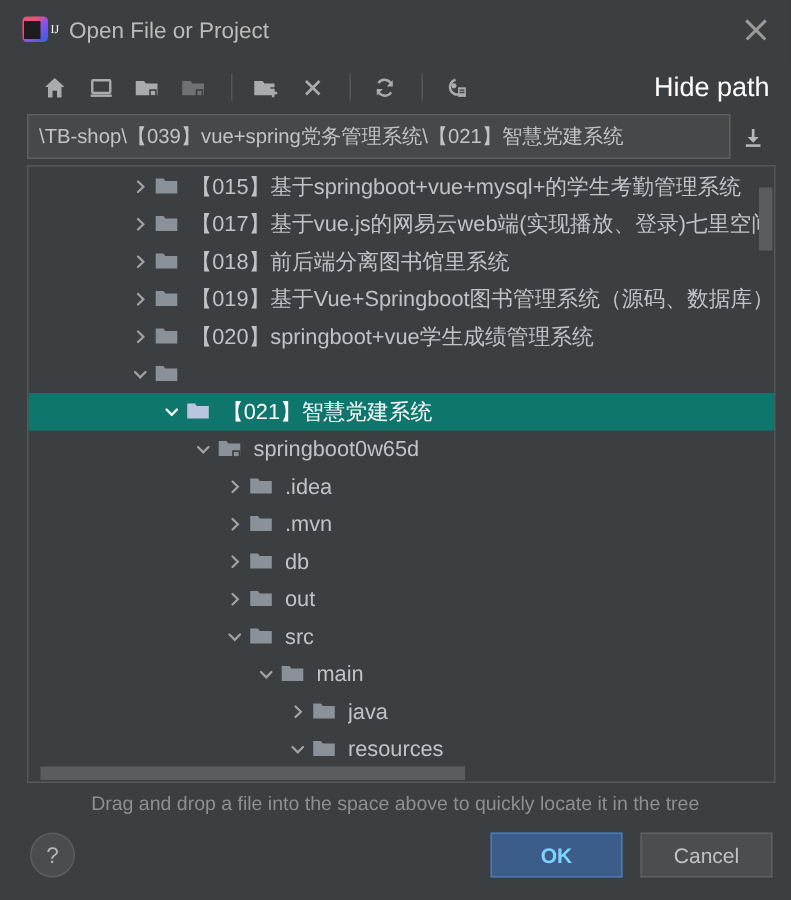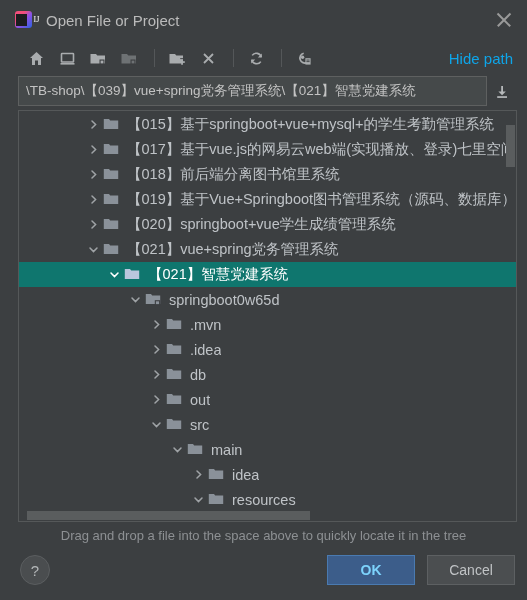--- a/index.html
+++ b/index.html
@@ -88,22 +88,22 @@
   }
   .tb-btn svg { display: block; }
   .tb-sep {
     width: 1px; height: 18px;
     background: #545759;
     margin: 0 8px;
     flex: 0 0 1px;
   }
   #hide-path {
     margin-left: auto;
-    color: #0ea5e9;
-    font-size: 15px;
+    color: #ffffff;
+    font-size: 18px;
     cursor: pointer;
     white-space: nowrap;
   }
 
   
   #pathrow {
     flex: 0 0 30px;
     display: flex;
     align-items: stretch;
     padding: 0 10px 0 18px;
@@ -432,21 +432,20 @@
           <span class="arrow">
             <svg width="11" height="11" viewBox="0 0 11 11">
               <path d="M2 4 L5.5 7.6 L9 4" stroke="#9fa3a6" stroke-width="1.5" fill="none" stroke-linecap="round"></path>
             </svg>
           </span>
           <span class="folder">
             <svg width="18" height="15" viewBox="0 0 18 15">
               <path d="M0.8 2 L6 2 L7.2 3.6 L15.2 3.6 L15.2 12 L0.8 12 Z" fill="#8a9199"></path>
             </svg>
           </span>
-          <span class="row-label">【021】vue+spring党务管理系统</span>
         </div>
         <div class="tree-row selected" style="padding-left: 86px;">
           <span class="arrow">
             <svg width="11" height="11" viewBox="0 0 11 11">
               <path d="M2 4 L5.5 7.6 L9 4" stroke="#ffffff" stroke-width="1.5" fill="none" stroke-linecap="round"></path>
             </svg>
           </span>
           <span class="folder">
             <svg width="18" height="15" viewBox="0 0 18 15">
               <path d="M0.8 2 L6 2 L7.2 3.6 L15.2 3.6 L15.2 12 L0.8 12 Z" fill="#b9c6dd"></path>
@@ -473,64 +472,64 @@
           <span class="arrow">
             <svg width="11" height="11" viewBox="0 0 11 11">
               <path d="M4 2 L7.6 5.5 L4 9" stroke="#9fa3a6" stroke-width="1.5" fill="none" stroke-linecap="round"></path>
             </svg>
           </span>
           <span class="folder">
             <svg width="18" height="15" viewBox="0 0 18 15">
               <path d="M0.8 2 L6 2 L7.2 3.6 L15.2 3.6 L15.2 12 L0.8 12 Z" fill="#8a9199"></path>
             </svg>
           </span>
+          <span class="row-label">.idea</span>
+        </div>
+        <div class="tree-row" style="padding-left: 128px;">
+          <span class="arrow">
+            <svg width="11" height="11" viewBox="0 0 11 11">
+              <path d="M4 2 L7.6 5.5 L4 9" stroke="#9fa3a6" stroke-width="1.5" fill="none" stroke-linecap="round"></path>
+            </svg>
+          </span>
+          <span class="folder">
+            <svg width="18" height="15" viewBox="0 0 18 15">
+              <path d="M0.8 2 L6 2 L7.2 3.6 L15.2 3.6 L15.2 12 L0.8 12 Z" fill="#8a9199"></path>
+            </svg>
+          </span>
           <span class="row-label">.mvn</span>
         </div>
         <div class="tree-row" style="padding-left: 128px;">
           <span class="arrow">
             <svg width="11" height="11" viewBox="0 0 11 11">
               <path d="M4 2 L7.6 5.5 L4 9" stroke="#9fa3a6" stroke-width="1.5" fill="none" stroke-linecap="round"></path>
             </svg>
           </span>
           <span class="folder">
             <svg width="18" height="15" viewBox="0 0 18 15">
               <path d="M0.8 2 L6 2 L7.2 3.6 L15.2 3.6 L15.2 12 L0.8 12 Z" fill="#8a9199"></path>
             </svg>
           </span>
-          <span class="row-label">.idea</span>
+          <span class="row-label">db</span>
         </div>
         <div class="tree-row" style="padding-left: 128px;">
           <span class="arrow">
             <svg width="11" height="11" viewBox="0 0 11 11">
               <path d="M4 2 L7.6 5.5 L4 9" stroke="#9fa3a6" stroke-width="1.5" fill="none" stroke-linecap="round"></path>
             </svg>
           </span>
           <span class="folder">
             <svg width="18" height="15" viewBox="0 0 18 15">
               <path d="M0.8 2 L6 2 L7.2 3.6 L15.2 3.6 L15.2 12 L0.8 12 Z" fill="#8a9199"></path>
             </svg>
           </span>
-          <span class="row-label">db</span>
+          <span class="row-label">out</span>
         </div>
         <div class="tree-row" style="padding-left: 128px;">
           <span class="arrow">
             <svg width="11" height="11" viewBox="0 0 11 11">
-              <path d="M4 2 L7.6 5.5 L4 9" stroke="#9fa3a6" stroke-width="1.5" fill="none" stroke-linecap="round"></path>
-            </svg>
-          </span>
-          <span class="folder">
-            <svg width="18" height="15" viewBox="0 0 18 15">
-              <path d="M0.8 2 L6 2 L7.2 3.6 L15.2 3.6 L15.2 12 L0.8 12 Z" fill="#8a9199"></path>
-            </svg>
-          </span>
-          <span class="row-label">out</span>
-        </div>
-        <div class="tree-row" style="padding-left: 128px;">
-          <span class="arrow">
-            <svg width="11" height="11" viewBox="0 0 11 11">
               <path d="M2 4 L5.5 7.6 L9 4" stroke="#9fa3a6" stroke-width="1.5" fill="none" stroke-linecap="round"></path>
             </svg>
           </span>
           <span class="folder">
             <svg width="18" height="15" viewBox="0 0 18 15">
               <path d="M0.8 2 L6 2 L7.2 3.6 L15.2 3.6 L15.2 12 L0.8 12 Z" fill="#8a9199"></path>
             </svg>
           </span>
           <span class="row-label">src</span>
         </div>
@@ -551,21 +550,21 @@
           <span class="arrow">
             <svg width="11" height="11" viewBox="0 0 11 11">
               <path d="M4 2 L7.6 5.5 L4 9" stroke="#9fa3a6" stroke-width="1.5" fill="none" stroke-linecap="round"></path>
             </svg>
           </span>
           <span class="folder">
             <svg width="18" height="15" viewBox="0 0 18 15">
               <path d="M0.8 2 L6 2 L7.2 3.6 L15.2 3.6 L15.2 12 L0.8 12 Z" fill="#8a9199"></path>
             </svg>
           </span>
-          <span class="row-label">idea</span>
+          <span class="row-label">java</span>
         </div>
         <div class="tree-row" style="padding-left: 170px;">
           <span class="arrow">
             <svg width="11" height="11" viewBox="0 0 11 11">
               <path d="M2 4 L5.5 7.6 L9 4" stroke="#9fa3a6" stroke-width="1.5" fill="none" stroke-linecap="round"></path>
             </svg>
           </span>
           <span class="folder">
             <svg width="18" height="15" viewBox="0 0 18 15">
               <path d="M0.8 2 L6 2 L7.2 3.6 L15.2 3.6 L15.2 12 L0.8 12 Z" fill="#8a9199"></path>

